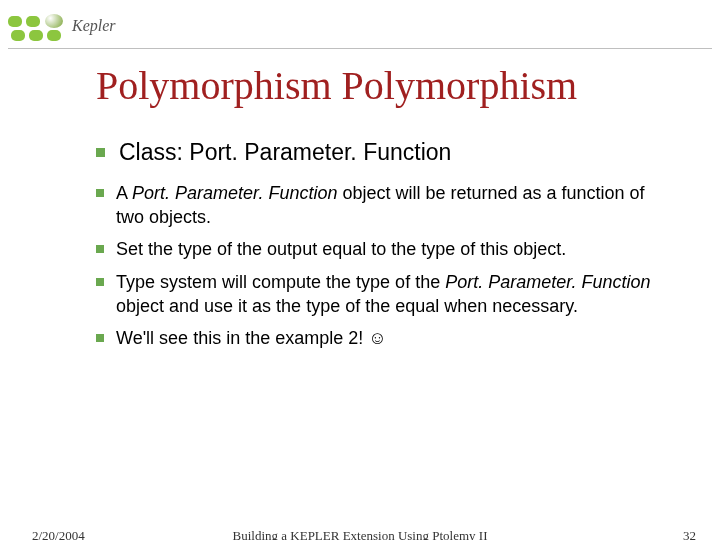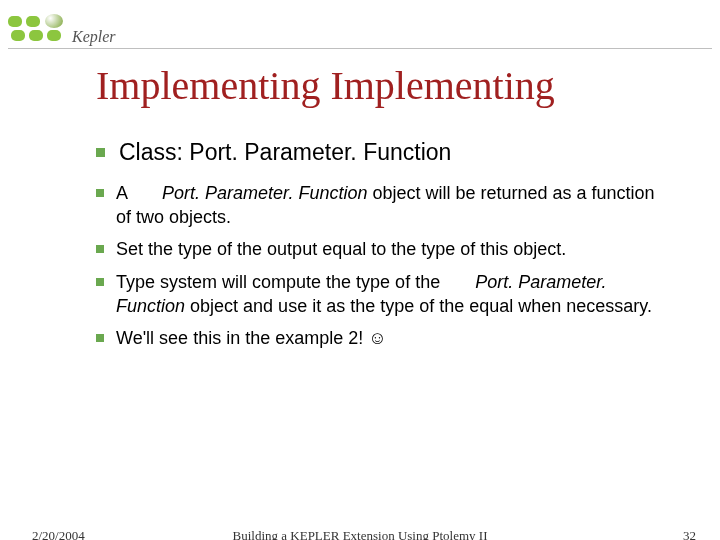--- a/index.html
+++ b/index.html
@@ -1,31 +1,31 @@
 <!DOCTYPE html>
 <html><head>
 <meta charset="utf-8">
 <style>
   * { margin: 0; padding: 0; box-sizing: border-box; }
   html, body { width: 720px; height: 540px; font-family: Verdana, Arial, sans-serif; background: #fff; color: #000; }
   .slide { width: 720px; height: 540px; position: relative; }
-  .top-area { position: absolute; top: 6px; left: 8px; display: flex; align-items: flex-end; }
+  .top-area { position: absolute; top: 6px; left: 8px; display: flex; align-items: center; }
   .logo-icons { width: 60px; height: 40px; position: relative; }
   .brand { font-family: "Times New Roman", serif; font-style: italic; font-size: 16px; color: #555; margin-left: 4px; margin-top: 0px; }
   .hr { position: absolute; top: 48px; left: 8px; width: 704px; height: 1px; background: #bfbfbf; }
   .title { position: absolute; top: 62px; left: 96px; font-family: "Times New Roman", serif; font-size: 40px; color: #a02020; }
   .content { position: absolute; top: 138px; left: 96px; width: 560px; }
   .bullet { display: flex; align-items: flex-start; }
   .bullet .sq { width: 9px; height: 9px; background: #6aa84f; flex-shrink: 0; margin-top: 10px; margin-right: 14px; }
   .bullet.big .txt { font-family: Verdana, sans-serif; font-size: 23px; line-height: 1.25; }
   .sub-list { margin-top: 14px; }
   .subbullet { display: flex; align-items: flex-start; margin-bottom: 8px; }
   .subbullet .sq { width: 8px; height: 8px; background: #6aa84f; flex-shrink: 0; margin-top: 8px; margin-right: 12px; }
   .subbullet .txt { font-family: Verdana, sans-serif; font-size: 18px; line-height: 1.35; }
-  .italic { font-style: italic; margin-left: 30px; }
+  .italic { font-style: italic; }
   .footer { position: absolute; bottom: 12px; left: 0; width: 720px; font-family: "Times New Roman", serif; font-size: 13px; color: #333; }
   .footer .date { position: absolute; left: 32px; }
   .footer .mid { position: absolute; left: 0; width: 720px; text-align: center; }
   .footer .pg { position: absolute; right: 24px; }
   
   .logo-icons .blk { position: absolute; border-radius: 5px; background: #8cc63f; }
   .logo-icons .b1 { width: 14px; height: 11px; top: 10px; left: 0; }
   .logo-icons .b2 { width: 14px; height: 11px; top: 10px; left: 18px; }
   .logo-icons .orb { position: absolute; width: 18px; height: 14px; background: radial-gradient(circle at 30% 30%, #fff, #7aa335); border-radius: 50%; top: 8px; left: 37px; }
   .logo-icons .b3 { width: 14px; height: 11px; top: 24px; left: 3px; }
@@ -44,21 +44,21 @@
         <div class="orb"></div>
       <div class="blk b3"></div>
         <div class="blk b4"></div>
         <div class="blk b5"></div>
     </div>
     <div class="brand">Kepler</div>
   </div>
 
   <div class="hr"></div>
 
-  <div class="title">Implementing Implementing</div>
+  <div class="title">Polymorphism Polymorphism</div>
 
   <div class="content">
     <div class="bullet big">
       <div class="sq"></div>
       <div class="txt">Class: Port. Parameter. Function</div>
     </div>
 
     <div class="sub-list" id="sublist">
         <div class="subbullet">
           <div class="sq"></div>

